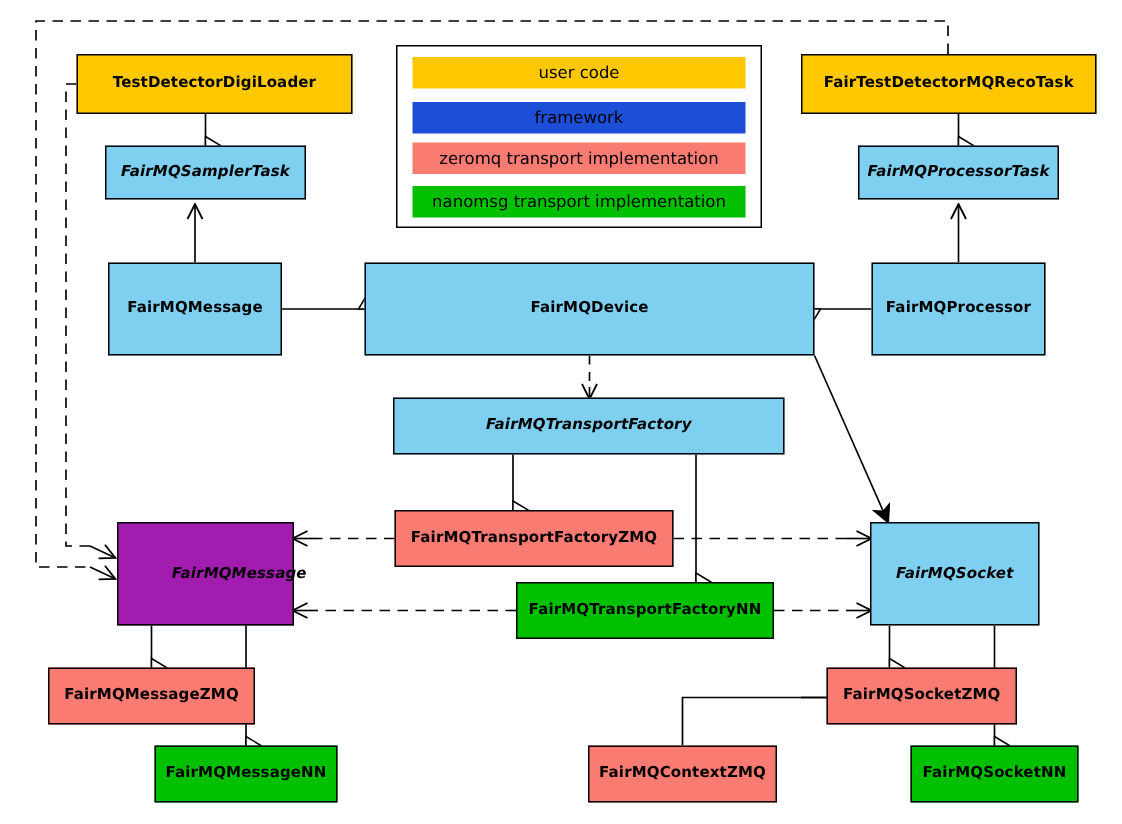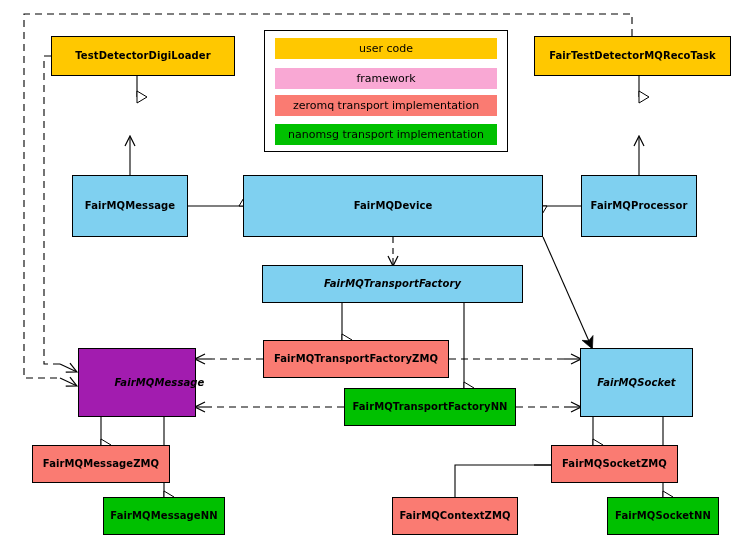--- a/index.html
+++ b/index.html
@@ -133,39 +133,45 @@
       <path d="M 551,465 L 455,465 L 455,497"></path>
       <path d="M 551,465 L 534,465" marker-start="url(#filledDiamond)"></path>
     </g>
   </svg>
 
   <div class="legend-box" style="left:264px; top:30px; width:244px; height:122px;"></div>
 
   <div class="legend-item" style="left:275px; top:38px; width:222px; height:21px; background:#FFC800;">
     <span>user code</span>
   </div>
-  <div class="legend-item" style="left:275px; top:68px; width:222px; height:21px; background:#f9a8d4;">
+  <div class="legend-item" style="left:275px; top:68px; width:222px; height:21px; background:#1d4ed8;">
     <span>framework</span>
   </div>
   <div class="legend-item" style="left:275px; top:95px; width:222px; height:21px; background:#FA7B72;">
     <span>zeromq transport implementation</span>
   </div>
   <div class="legend-item" style="left:275px; top:124px; width:222px; height:21px; background:#00C000;">
     <span>nanomsg transport implementation</span>
   </div>
 
   <div class="node" style="left:51px; top:36px; width:184px; height:40px; background:#FFC800;">
     <span>TestDetectorDigiLoader</span>
   </div>
 
   <div class="node" style="left:534px; top:36px; width:197px; height:40px; background:#FFC800;">
     <span>FairTestDetectorMQRecoTask</span>
   </div>
 
-
+  <div class="node italic" style="left:70px; top:97px; width:134px; height:36px; background:#7FD0F0;">
+    <span>FairMQSamplerTask</span>
+  </div>
+
+  <div class="node italic" style="left:572px; top:97px; width:134px; height:36px; background:#7FD0F0;">
+    <span>FairMQProcessorTask</span>
+  </div>
 
   <div class="node" style="left:72px; top:175px; width:116px; height:62px; background:#7FD0F0;">
     <span>FairMQMessage</span>
   </div>
 
   <div class="node" style="left:243px; top:175px; width:300px; height:62px; background:#7FD0F0;">
     <span>FairMQDevice</span>
   </div>
 
   <div class="node" style="left:581px; top:175px; width:116px; height:62px; background:#7FD0F0;">

